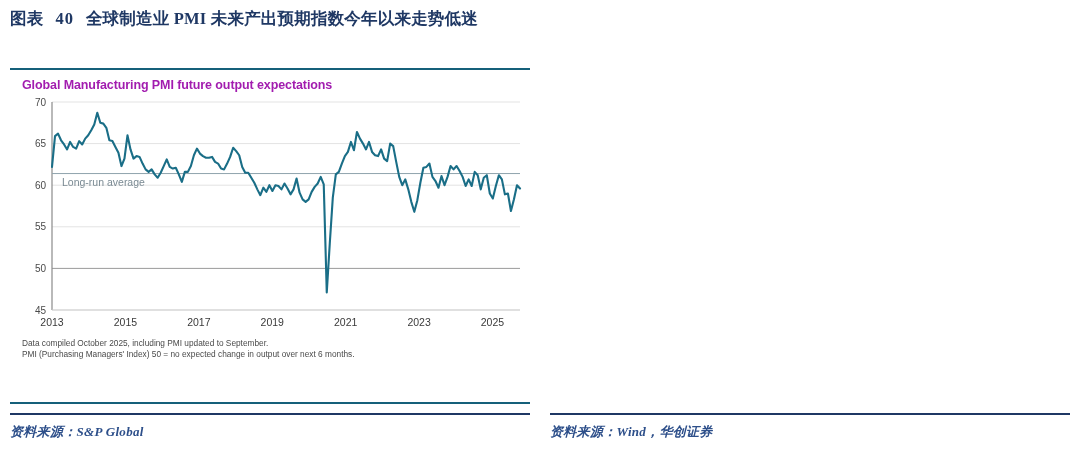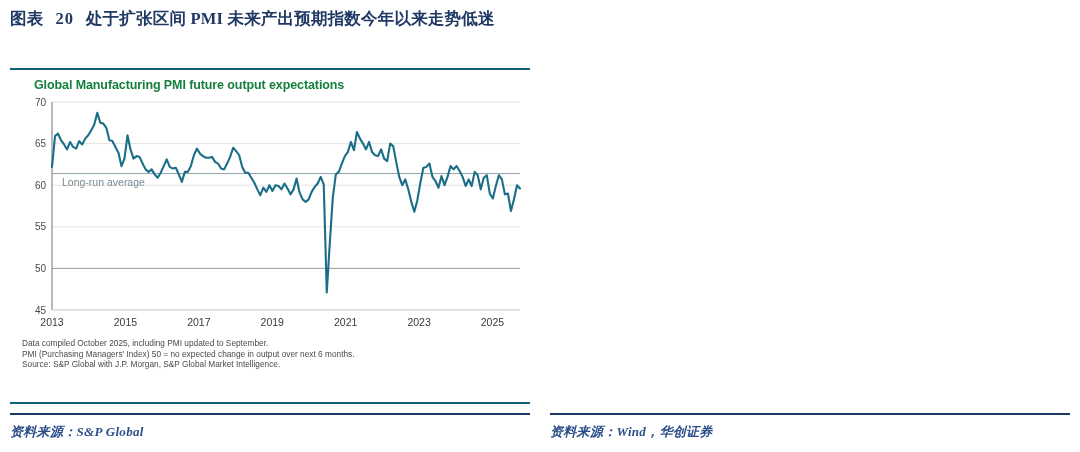--- a/index.html
+++ b/index.html
@@ -60,24 +60,24 @@
   .chart-left {
     left: 10px; top: 68px;
     width: 520px; height: 336px;
     border-top: 2px solid #15607a;
     border-bottom: 2px solid #15607a;
   }
 
   
   .lc-title {
     position: absolute;
-    left: 24px; top: 8px;
+    left: 12px; top: 8px;
     font-size: 12.5px;
     font-weight: bold;
-    color: #15803d;
+    color: #a21caf;
     letter-spacing: -0.1px;
   }
   .lc-svgwrap { position: absolute; left: 0; top: 26px; width: 520px; height: 240px; }
   .lc-notes {
     position: absolute;
     left: 12px; top: 268px;
     font-size: 8.3px;
     line-height: 10.6px;
     color: #4a4a4a;
   }
@@ -87,21 +87,21 @@
   text { font-family: "Liberation Sans", sans-serif; }
 </style>
 </head>
 <body>
 
 <div id="page">
 
   <div class="panel panel-left">
 
     <div class="caption">
-      <span>图表</span><span class="gap"></span><span class="num">20</span><span class="gap"></span><span>处于扩张区间 PMI 未来产出预期指数今年以来走势低迷</span>
+      <span>图表</span><span class="gap"></span><span class="num">40</span><span class="gap"></span><span>全球制造业 PMI 未来产出预期指数今年以来走势低迷</span>
     </div>
 
     <div class="chart-box chart-left">
       <div class="lc-title">Global Manufacturing PMI future output expectations</div>
 
       <div class="lc-svgwrap">
         <svg id="svg-left" width="520" height="240" viewBox="0 0 520 240">
             <line x1="42" y1="214" x2="510" y2="214" stroke="#e3e3e3" stroke-width="1"></line>
             <text x="36" y="217.5" text-anchor="end" font-size="10" fill="#4a4a4a">45</text>
             <line x1="42" y1="172.4" x2="510" y2="172.4" stroke="#9b9b9b" stroke-width="1"></line>
@@ -125,21 +125,20 @@
             <text x="335.6470588235294" y="230" text-anchor="middle" font-size="10.5" fill="#3a3a3a">2021</text>
             <text x="409.05882352941177" y="230" text-anchor="middle" font-size="10.5" fill="#3a3a3a">2023</text>
             <text x="482.4705882352941" y="230" text-anchor="middle" font-size="10.5" fill="#3a3a3a">2025</text>
             <path d="M42.00 70.90 L45.02 40.11 L48.04 37.62 L51.06 44.27 L54.08 48.43 L57.10 53.42 L60.12 45.94 L63.14 50.93 L66.15 52.59 L69.17 45.10 L72.19 48.43 L75.21 42.61 L78.23 39.28 L81.25 34.29 L84.27 28.46 L87.29 16.82 L90.31 26.80 L93.33 27.63 L96.35 31.79 L99.37 44.27 L102.39 45.10 L105.41 50.93 L108.43 56.75 L111.45 70.06 L114.46 62.58 L117.48 39.28 L120.50 53.42 L123.52 62.58 L126.54 60.08 L129.56 60.91 L132.58 67.57 L135.60 73.39 L138.62 75.89 L141.64 73.39 L144.66 78.38 L147.68 81.71 L150.70 76.72 L153.72 70.06 L156.74 63.41 L159.75 70.90 L162.77 72.56 L165.79 71.73 L168.81 78.38 L171.83 85.87 L174.85 75.89 L177.87 75.89 L180.89 70.06 L183.91 59.25 L186.93 52.59 L189.95 57.58 L192.97 60.08 L195.99 61.74 L199.01 61.74 L202.03 60.91 L205.05 65.90 L208.06 67.57 L211.08 72.56 L214.10 73.39 L217.12 67.57 L220.14 60.91 L223.16 51.76 L226.18 55.09 L229.20 59.25 L232.22 70.90 L235.24 76.72 L238.26 76.72 L241.28 81.71 L244.30 86.70 L247.32 93.36 L250.34 99.18 L253.35 91.70 L256.37 95.86 L259.39 89.20 L262.41 95.02 L265.43 89.20 L268.45 90.03 L271.47 93.36 L274.49 87.54 L277.51 92.53 L280.53 98.35 L283.55 93.36 L286.57 82.54 L289.59 96.69 L292.61 103.34 L295.63 105.84 L298.65 103.34 L301.66 95.86 L304.68 90.86 L307.70 87.54 L310.72 80.88 L313.74 88.37 L316.76 196.53 L319.78 147.44 L322.80 101.68 L325.82 78.38 L328.84 75.89 L331.86 67.57 L334.88 60.08 L337.90 55.92 L340.92 45.94 L343.94 54.26 L346.95 35.95 L349.97 42.61 L352.99 47.60 L356.01 53.42 L359.03 45.94 L362.05 55.92 L365.07 59.25 L368.09 60.08 L371.11 53.42 L374.13 62.58 L377.15 65.07 L380.17 47.60 L383.19 50.10 L386.21 65.90 L389.23 80.88 L392.25 89.20 L395.26 83.38 L398.28 93.36 L401.30 105.84 L404.32 115.82 L407.34 104.18 L410.36 86.70 L413.38 71.73 L416.40 70.90 L419.42 67.57 L422.44 80.88 L425.46 85.04 L428.48 91.70 L431.50 80.05 L434.52 89.20 L437.54 80.88 L440.55 70.06 L443.57 73.39 L446.59 70.06 L449.61 75.06 L452.63 80.88 L455.65 90.03 L458.67 83.38 L461.69 90.03 L464.71 75.89 L467.73 79.22 L470.75 93.36 L473.77 81.71 L476.79 79.22 L479.81 97.52 L482.83 102.51 L485.85 90.03 L488.86 79.22 L491.88 83.38 L494.90 98.35 L497.92 97.52 L500.94 114.99 L503.96 103.34 L506.98 89.20 L510.00 92.53 " fill="none" stroke="#1a6e87" stroke-width="2.1" stroke-linejoin="round" stroke-linecap="round"></path>
           </svg>
       </div>
 
       <div class="lc-notes">
         <div>Data compiled October 2025, including PMI updated to September.</div>
         <div>PMI (Purchasing Managers' Index) 50 = no expected change in output over next 6 months.</div>
-        <div>Source: S&amp;P Global with J.P. Morgan, S&amp;P Global Market Intelligence.</div>
       </div>
     </div>
 
     <div class="src-rule"></div>
     <div class="src-text">资料来源：S&amp;P Global</div>
   </div>
 
   <div class="panel panel-right">
 
 

